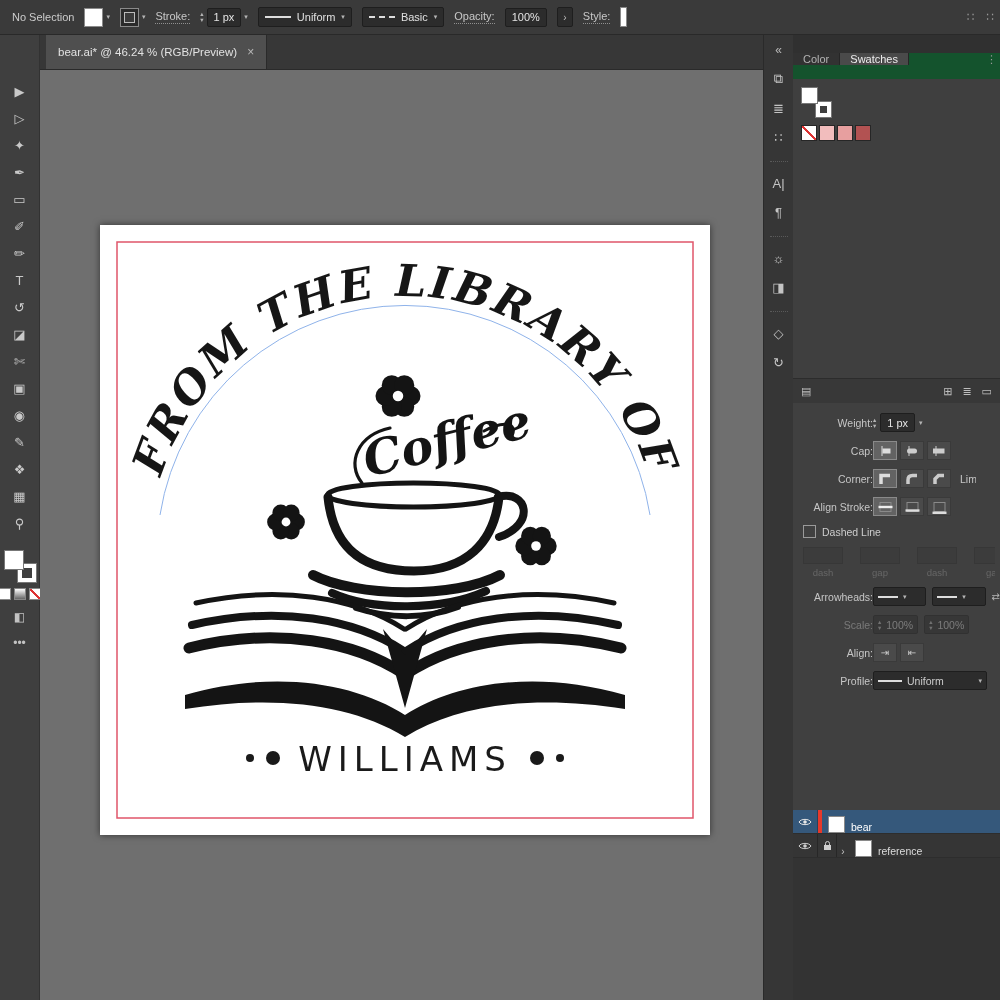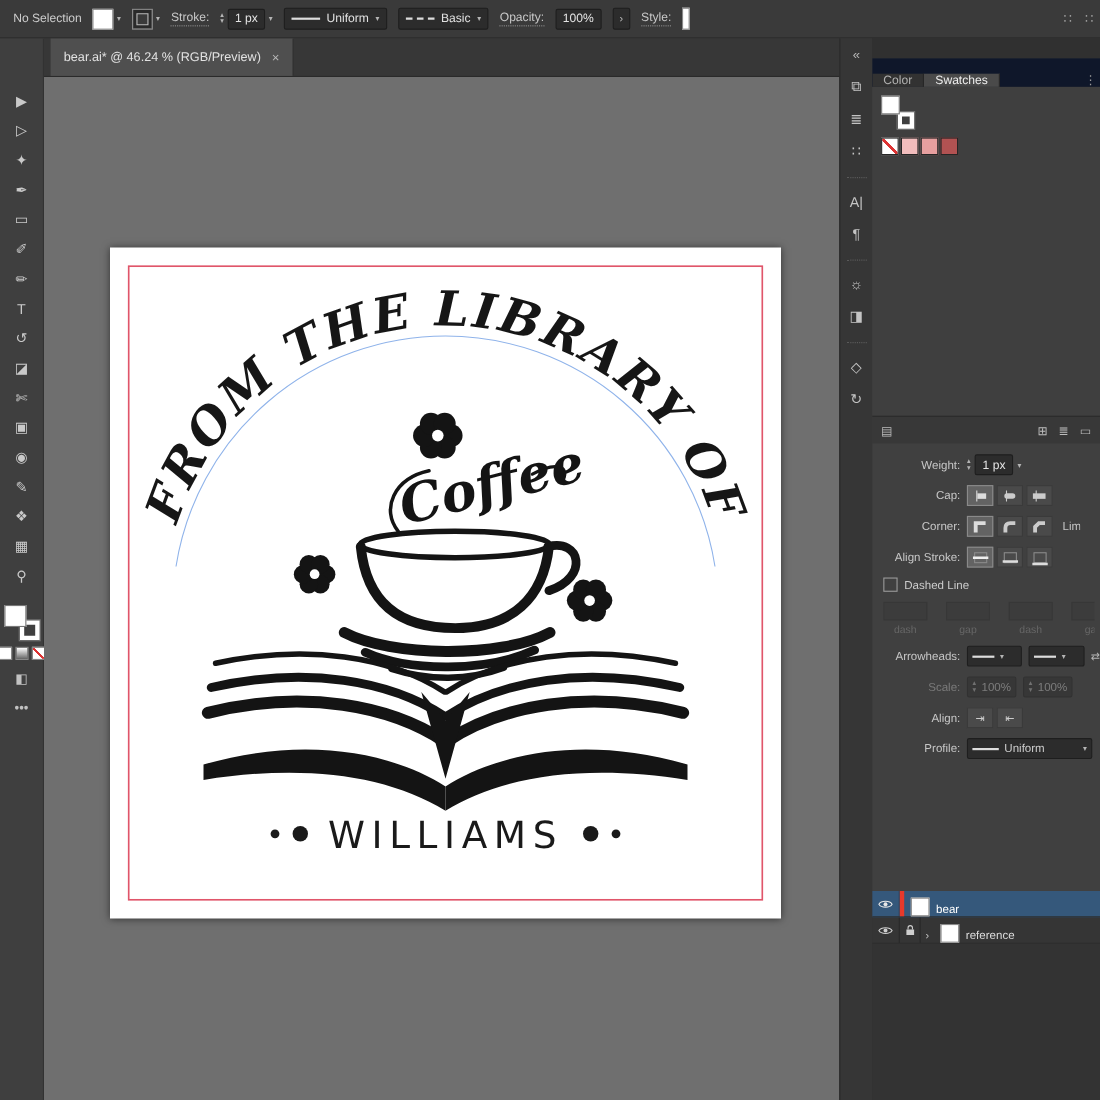--- a/index.html
+++ b/index.html
@@ -64,42 +64,42 @@
     border-left:1px solid #2a2a2a;box-sizing:border-box;display:flex;flex-direction:column;
     align-items:center;padding-top:8px}
   .dockcollapse{color:#b9b9b9;font-size:12px;margin-bottom:14px;cursor:pointer}
   .dicon{color:#c4c4c4;font-size:13px;margin-bottom:14px;cursor:pointer}
   .ddiv{width:18px;border-top:1px dotted #5a5a5a;margin:2px 0 14px 0}
 
   
   .rightpanel{position:absolute;left:793px;top:35px;width:207px;height:965px;background:#303030;
     display:flex;flex-direction:column}
   .topgap{height:18px;background:#303030}
-  .ptabbar{display:flex;background:#0f172a;height:26px;align-items:flex-end;overflow:hidden}
+  .ptabbar{display:flex;background:#14532d;height:26px;align-items:flex-start;overflow:hidden}
   .ptab{padding:0 10px;display:flex;align-items:center;font-size:11px;color:#b2b2b2;
     background:#323232;border-right:1px solid #262626;cursor:pointer;white-space:nowrap}
   .ptab.active{background:#4a4a4a;color:#ededed}
   .ptab.clipped{margin-left:auto;min-width:64px;margin-right:-26px}
   .tabfill{flex:1;background:#2b2b2b}
   .kebab{display:flex;align-items:center;color:#9a9a9a;padding:0 3px;font-size:11px}
 
   .swsection{height:350px;display:flex;flex-direction:column;background:#3f3f3f}
   .swbody{flex:1;background:#3f3f3f;padding:8px}
   .swchips{position:relative;width:30px;height:30px;margin-bottom:8px}
   .swrow{display:flex;gap:2px;align-items:center}
   .swchip{width:14px;height:14px;border:1px solid #262626;cursor:pointer}
   .swnone{background:linear-gradient(45deg,transparent 44%,#d33 44%,#d33 56%,transparent 56%),#fff}
   .swbottom{height:24px;background:#383838;border-top:1px solid #2c2c2c;display:flex;
     align-items:center;padding:0 8px;gap:10px;color:#bdbdbd;font-size:11px}
   .swbottom .right{margin-left:auto;display:flex;gap:10px}
 
   .stsection{height:407px;display:flex;flex-direction:column;background:#404040}
   .stbody{flex:1;padding:10px 0 0 0;font-size:10.5px;overflow:hidden}
   .srow{display:flex;align-items:center;margin:0 0 9px 0}
-  .slabel{width:80px;text-align:right;margin-right:6px;color:#c6c6c6;flex:none}
+  .slabel{width:80px;text-align:right;color:#c6c6c6;flex:none}
   .ibtn{width:22px;height:17px;background:#4a4a4a;border:1px solid #3a3a3a;display:flex;
     align-items:center;justify-content:center;margin-right:3px;cursor:pointer}
   .ibtn.active{background:#636363;border-color:#8a8a8a}
   .cliplab{width:16px;overflow:hidden;white-space:nowrap;margin-left:6px;color:#c6c6c6}
   .chk{width:11px;height:11px;border:1px solid #9a9a9a;background:transparent;margin:0 6px 0 10px}
   .dcols{display:flex;gap:17px;margin-left:10px;width:192px;overflow:hidden}
   .dcol{display:flex;flex-direction:column;align-items:center;flex:none}
   .dbox{width:38px;height:15px;background:#383838;border:1px solid #2b2b2b}
   .dlab{color:#9a9a9a;font-size:9.5px;margin-top:3px}
   .disabled{opacity:.42}

